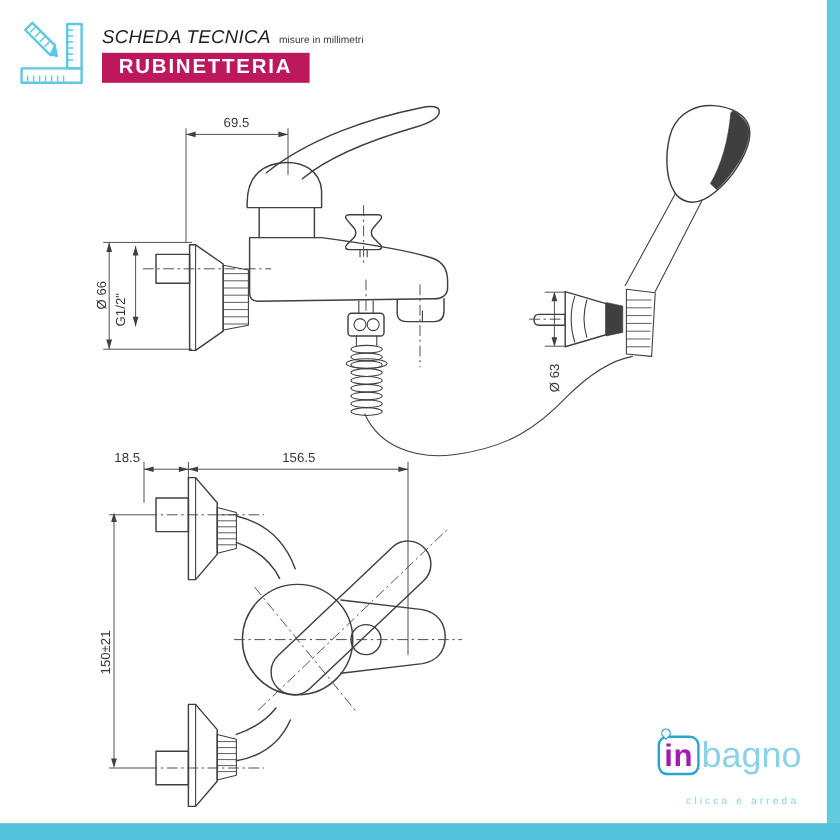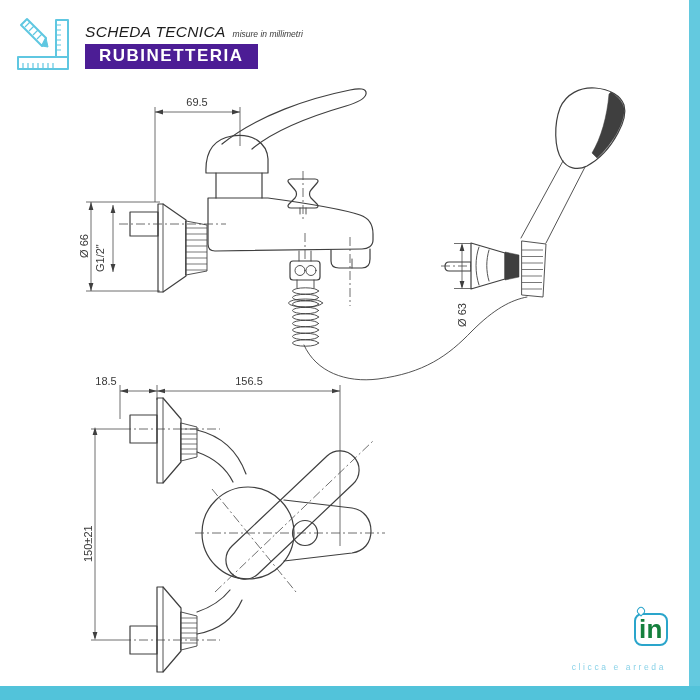--- a/index.html
+++ b/index.html
@@ -9,23 +9,23 @@
   }
   
   .right-strip{position:absolute;top:0;right:0;width:11px;height:700px;background:#63c9df;}
   .bottom-bar{position:absolute;left:0;bottom:0;width:700px;height:14px;background:#52c3da;}
 
   
   .hdr-icon{position:absolute;left:15px;top:17px;width:58px;height:54px;}
   .hdr-text{position:absolute;left:85px;top:23px;}
   .hdr-title-row{display:flex;align-items:baseline;gap:7px;white-space:nowrap;}
   .hdr-title{font-size:15.5px;font-weight:normal;font-style:italic;color:#1d1d1d;letter-spacing:.3px;}
-  .hdr-subtitle{font-size:8.5px;font-style:italic;color:#3a3a3a;}
+  .hdr-subtitle{font-size:8.5px;color:#3a3a3a;}
   .hdr-banner{
-    display:inline-block;margin-top:3px;background:#4c1d95;color:#ffffff;
+    display:inline-block;margin-top:3px;background:#be185d;color:#ffffff;
     font-size:17px;font-weight:bold;letter-spacing:1.5px;
     padding:2px 14px 3px 14px;
   }
 
   
   .drawing{position:absolute;left:0;top:0;width:700px;height:700px;}
   .ln{fill:none;stroke:#3f3f3f;stroke-width:1.2;stroke-linejoin:round;stroke-linecap:round;}
   .thin{stroke-width:.9;}
   .thread{fill:none;stroke:#3f3f3f;stroke-width:.7;}
   .dim{fill:none;stroke:#4a4a4a;stroke-width:.8;}
@@ -33,21 +33,21 @@
   .arw{fill:#3f3f3f;stroke:none;}
   .dark{fill:#3f3f3f;stroke:#3f3f3f;stroke-width:.5;}
   .fillwhite{fill:#ffffff;}
   .dimtxt{font-family:"Liberation Sans",sans-serif;font-size:11px;fill:#383838;}
 
   
   .logo{position:absolute;right:32px;bottom:28px;text-align:right;}
   .logo-row{display:flex;align-items:center;justify-content:flex-end;line-height:1;}
   .logo-in-wrap{position:relative;display:inline-block;border:2.5px solid #2aa5cb;border-radius:8px;padding:1px 3px 2px 3px;}
   .droplet{position:absolute;left:1px;top:-8px;width:6px;height:6px;border:1.6px solid #2aa5cb;border-radius:50% 50% 50% 0;transform:rotate(-45deg);background:#fff;}
-  .logo-in{font-size:26px;font-weight:bold;color:#15803d;letter-spacing:.5px;}
+  .logo-in{font-size:26px;font-weight:bold;color:#a21caf;letter-spacing:.5px;}
   .logo-bagno{font-size:30px;color:#8ad2e8;margin-left:2px;}
   .logo-tagline{margin-top:16px;font-size:8.5px;letter-spacing:2.6px;color:#8ad2e8;padding-right:2px;}
 </style>
 </head>
 <body>
 
 <div class="right-strip"></div>
 <div class="bottom-bar"></div>
 
 <svg class="hdr-icon" viewBox="0 0 58 54">
@@ -207,15 +207,16 @@
     <line class="cl" x1="212" y1="489" x2="296" y2="592"></line>
   </g>
 </svg>
 
 <div class="logo">
   <div class="logo-row">
     <span class="logo-in-wrap">
       <span class="droplet"></span>
       <span class="logo-in">in</span>
     </span>
+    <span class="logo-bagno">bagno</span>
   </div>
   <div class="logo-tagline">clicca e arreda</div>
 </div>
 
 </body></html>

